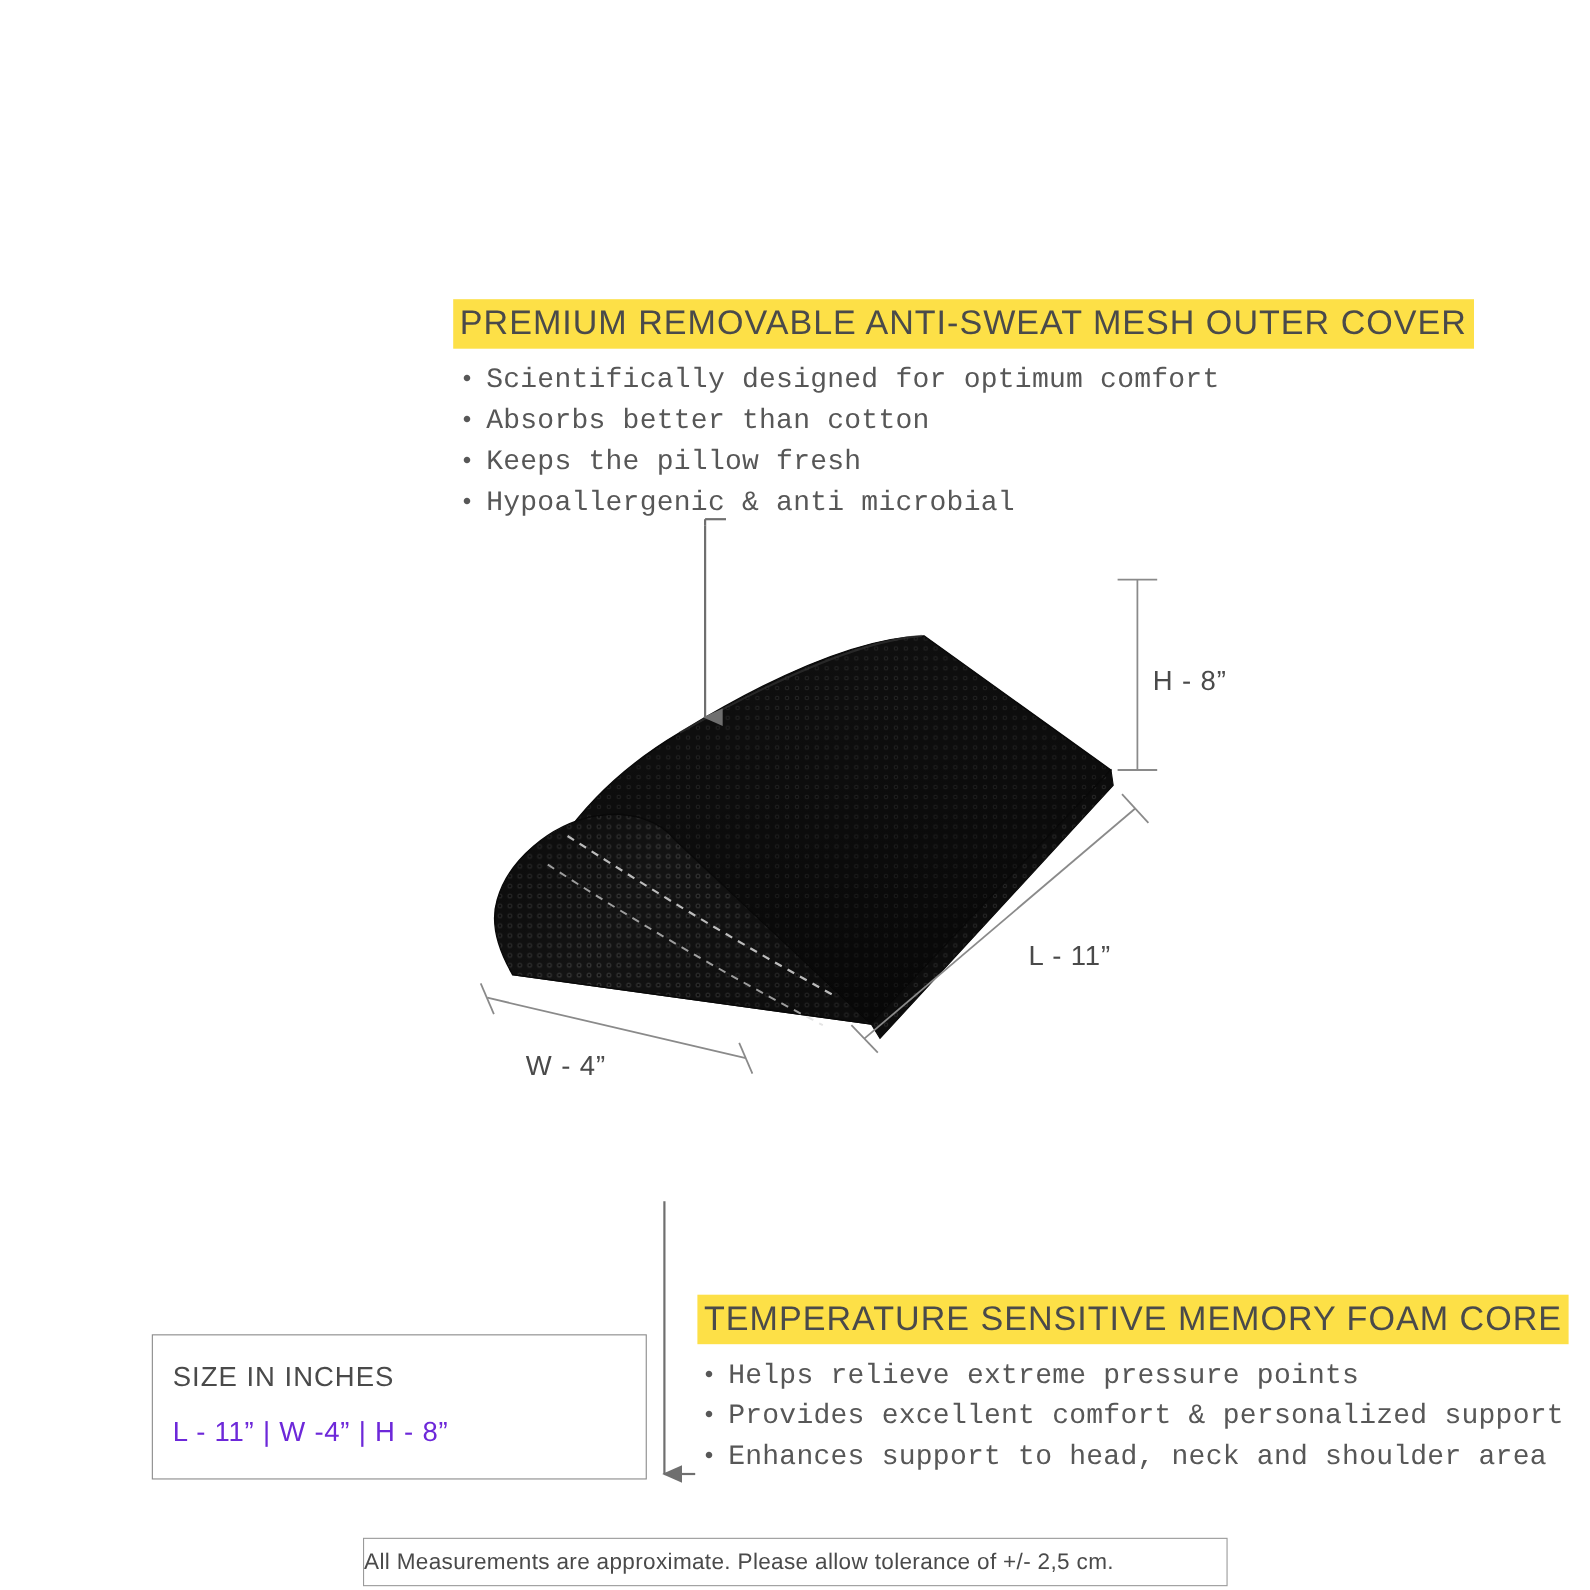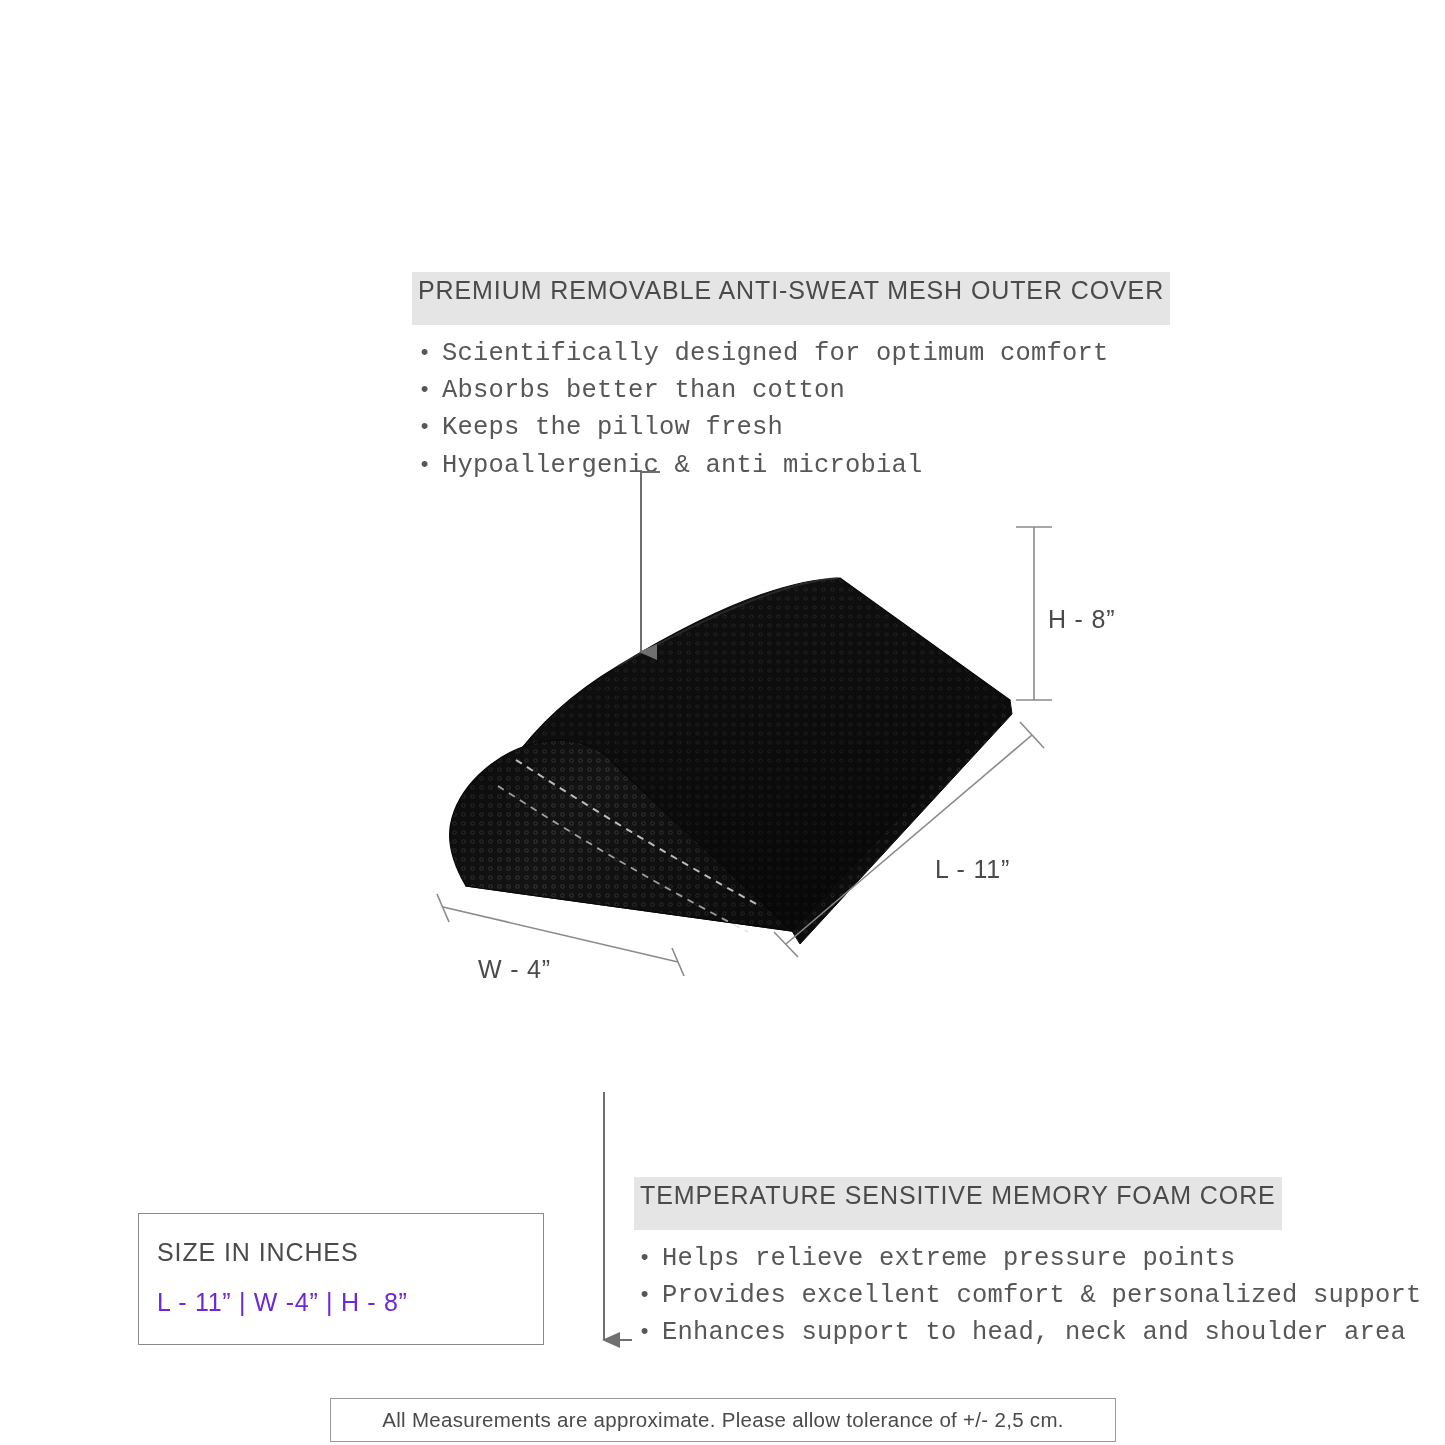--- a/index.html
+++ b/index.html
@@ -16,25 +16,25 @@
     overflow: hidden;
   }
   .canvas {
     position: absolute;
     inset: 0;
   }
 
   
   .section-heading {
     display: inline-block;
-    background: #e5e5e5;
-    color: #4a4a4a;
-    font-size: 25px;
+    background: #fde047;
+    color: #4a4a4a;
+    font-size: 31px;
     letter-spacing: 0.9px;
-    padding: 4px 6px 20px 6px;
+    padding: 4px 6px 5px 6px;
     white-space: nowrap;
     font-weight: 400;
   }
   .bullets {
     margin: 10px 0 0 0;
     padding: 0;
     list-style: none;
   }
   .bullets li {
     font-size: 25.5px;
@@ -69,21 +69,21 @@
   }
   #core-block .bullets {
     margin-left: 4px;
   }
 
   
   #size-box {
     position: absolute;
     left: 138px;
     top: 1213px;
-    width: 406px;
+    width: 450px;
     height: 132px;
     border: 1.6px solid #8a8a8a;
     box-sizing: border-box;
   }
   #size-box .size-title {
     position: absolute;
     left: 18px;
     top: 24px;
     font-size: 25px;
     letter-spacing: 0.9px;
@@ -102,21 +102,21 @@
   #footer-note {
     position: absolute;
     left: 330px;
     top: 1398px;
     width: 786px;
     height: 44px;
     border: 1.4px solid #9a9a9a;
     box-sizing: border-box;
     display: flex;
     align-items: center;
-    justify-content: center;
+    justify-content: flex-start;
   }
   #footer-note span {
     font-size: 20.5px;
     color: #4a4a4a;
     letter-spacing: 0.3px;
   }
 
   
   .dim-label {
     position: absolute;

